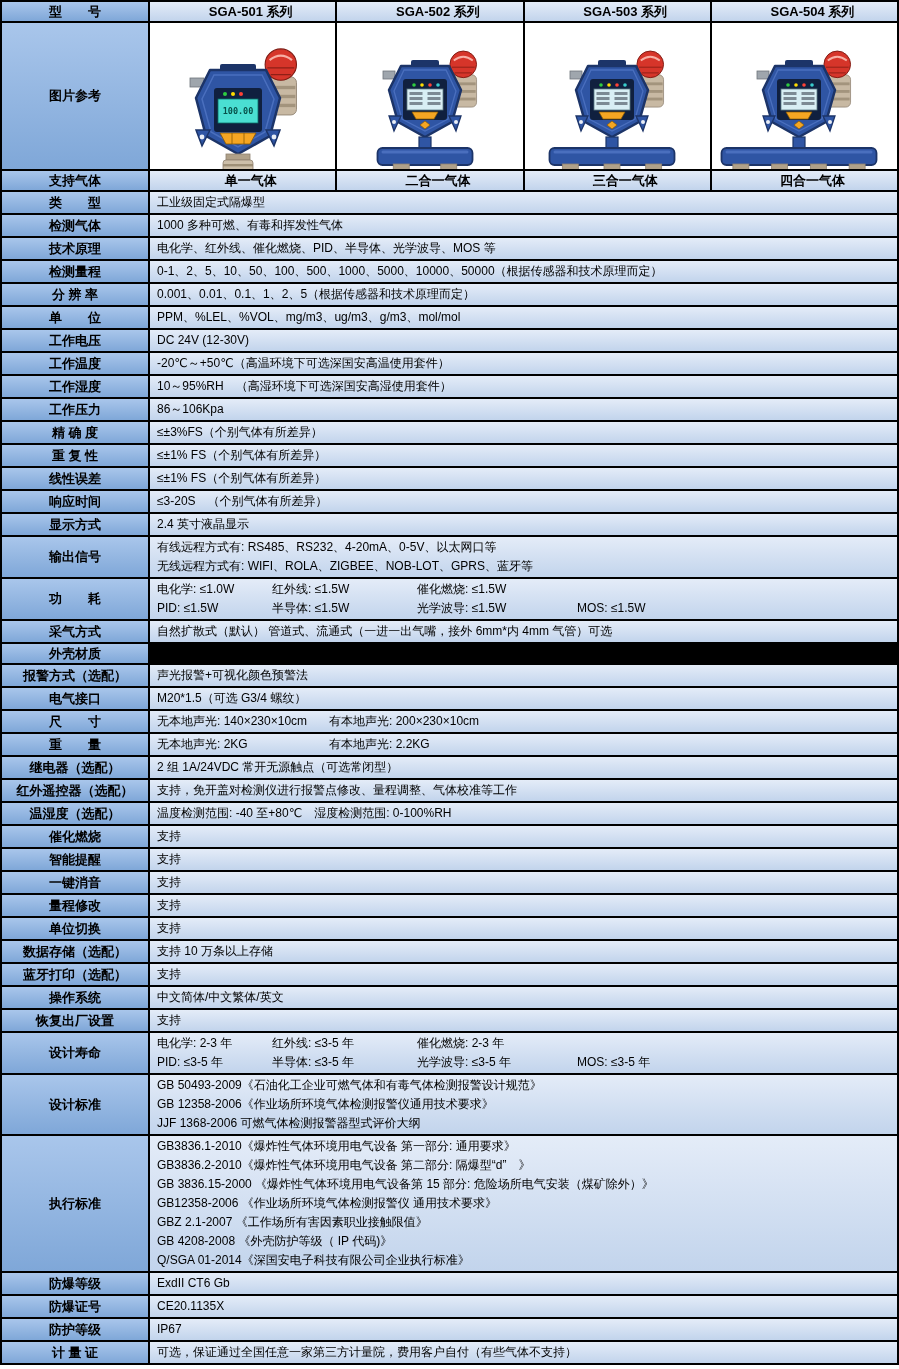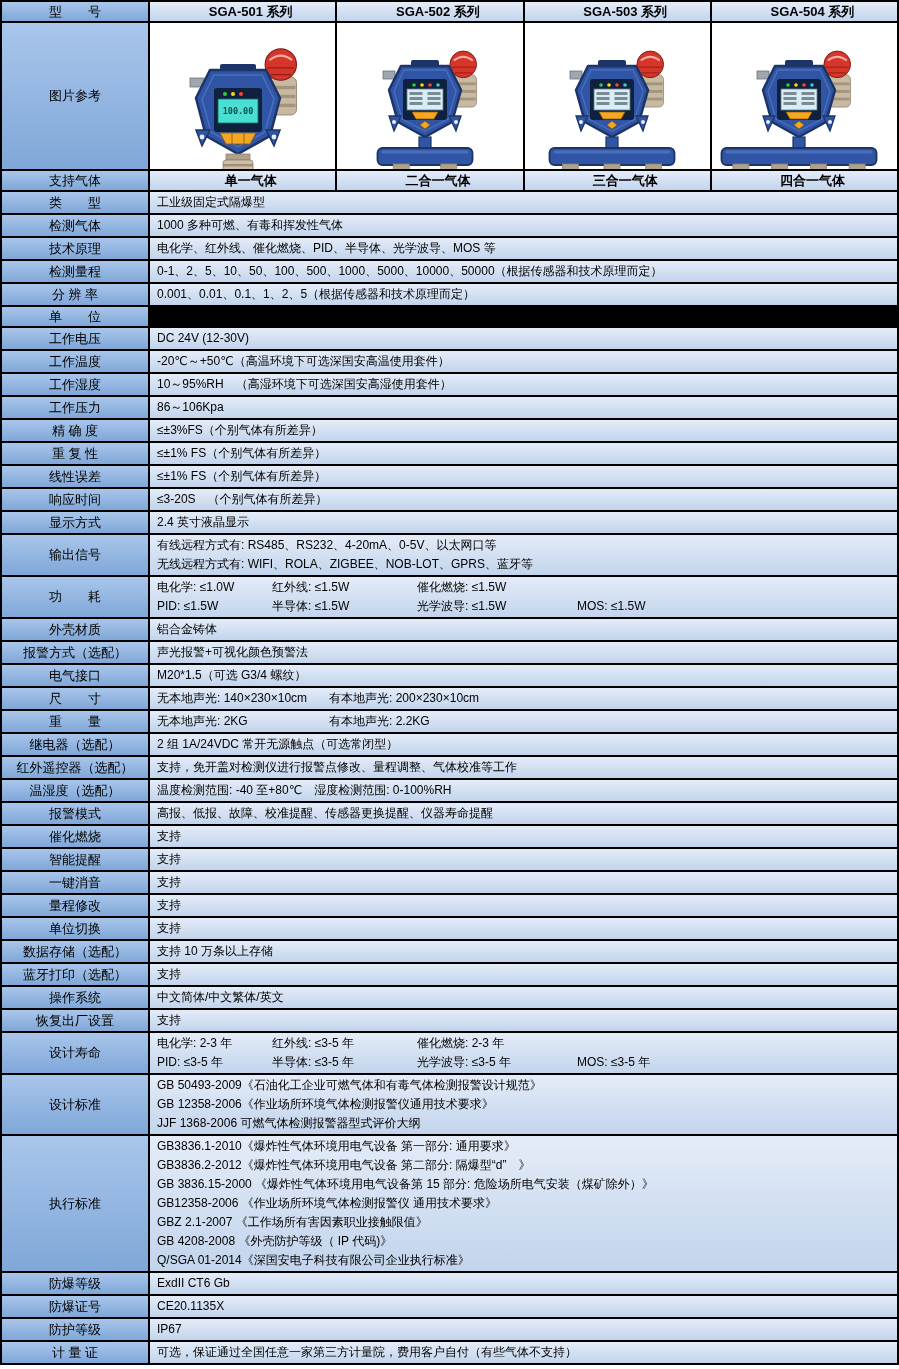--- a/index.html
+++ b/index.html
@@ -7,21 +7,21 @@
     --val1:#E4ECF8; --val2:#C2D4EC; --imgbg:#FFFFFF;
   }
   html,body{margin:0;padding:0;background:#fff;}
   body{width:899px;font-family:"Liberation Sans","DejaVu Sans",sans-serif;color:#000;}
   .table{width:899px;box-sizing:border-box;border:2px solid var(--border);background:var(--border);}
   .row{display:grid;grid-template-columns:146px 1fr;column-gap:2px;background:var(--border);
        border-bottom:2px solid var(--border);min-height:19px;}
   .row.row4{grid-template-columns:146px repeat(4,1fr);}
   .table .row:last-child, #spec-rows .row:last-child{border-bottom:none;}
   .cell{display:flex;align-items:center;overflow:hidden;}
-  .cell.label{justify-content:center;text-align:center;font-weight:normal;font-size:13px;
+  .cell.label{justify-content:center;text-align:center;font-weight:bold;font-size:13px;
        background:linear-gradient(to bottom,var(--label1),var(--label2));padding:0 2px;}
   .cell.value{flex-direction:column;align-items:flex-start;justify-content:center;
        background:linear-gradient(to bottom,var(--val1),var(--val2));padding:1px 4px 1px 7px;}
   .cell.model,.cell.support{justify-content:center;font-weight:bold;font-size:13px;
        background:linear-gradient(to bottom,var(--val1),var(--val2));padding-left:16px;}
   .cell.img-cell{background:var(--imgbg);justify-content:center;}
   .image-row{height:146px;}
   .line{line-height:19px;height:19px;white-space:nowrap;font-size:12px;}
   .ml .line{height:19px;}
   .seg{display:inline-block;}
@@ -291,20 +291,23 @@
         </div>
       </div>
       <div class="row">
         <div class="cell label">分 辨 率</div>
         <div class="cell value">
           <div class="line"><span class="seg">0.001、0.01、0.1、1、2、5（根据传感器和技术原理而定）</span></div>
         </div>
       </div>
       <div class="row">
         <div class="cell label">单　　位</div>
+        <div class="cell value">
+          <div class="line"><span class="seg">PPM、%LEL、%VOL、mg/m3、ug/m3、g/m3、mol/mol</span></div>
+        </div>
       </div>
       <div class="row">
         <div class="cell label">工作电压</div>
         <div class="cell value">
           <div class="line"><span class="seg">DC 24V (12-30V)</span></div>
         </div>
       </div>
       <div class="row">
         <div class="cell label">工作温度</div>
         <div class="cell value">
@@ -361,24 +364,27 @@
         </div>
       </div>
       <div class="row ml">
         <div class="cell label">功　　耗</div>
         <div class="cell value">
           <div class="line cols3"><span class="seg">电化学: ≤1.0W</span><span class="seg">红外线: ≤1.5W</span><span class="seg">催化燃烧: ≤1.5W</span></div>
           <div class="line cols4"><span class="seg">PID: ≤1.5W</span><span class="seg">半导体: ≤1.5W</span><span class="seg">光学波导: ≤1.5W</span><span class="seg">MOS: ≤1.5W</span></div>
         </div>
       </div>
       <div class="row">
+        <div class="cell label">采气方式</div>
+        <div class="cell value">
+          <div class="line"><span class="seg">自然扩散式（默认） 管道式、流通式（一进一出气嘴，接外 6mm*内 4mm 气管）可选</span></div>
+        </div>
+      </div>
+      <div class="row">
         <div class="cell label">外壳材质</div>
-        <div class="cell value">
-          <div class="line"><span class="seg">铝合金铸体</span></div>
-        </div>
       </div>
       <div class="row">
         <div class="cell label">报警方式（选配）</div>
         <div class="cell value">
           <div class="line"><span class="seg">声光报警+可视化颜色预警法</span></div>
         </div>
       </div>
       <div class="row">
         <div class="cell label">电气接口</div>
         <div class="cell value">
@@ -406,26 +412,20 @@
       <div class="row">
         <div class="cell label">红外遥控器（选配）</div>
         <div class="cell value">
           <div class="line"><span class="seg">支持，免开盖对检测仪进行报警点修改、量程调整、气体校准等工作</span></div>
         </div>
       </div>
       <div class="row">
         <div class="cell label">温湿度（选配）</div>
         <div class="cell value">
           <div class="line"><span class="seg">温度检测范围: -40 至+80℃　湿度检测范围: 0-100%RH</span></div>
-        </div>
-      </div>
-      <div class="row">
-        <div class="cell label">报警模式</div>
-        <div class="cell value">
-          <div class="line"><span class="seg">高报、低报、故障、校准提醒、传感器更换提醒、仪器寿命提醒</span></div>
         </div>
       </div>
       <div class="row">
         <div class="cell label">催化燃烧</div>
         <div class="cell value">
           <div class="line"><span class="seg">支持</span></div>
         </div>
       </div>
       <div class="row">
         <div class="cell label">智能提醒</div>
@@ -487,21 +487,21 @@
         <div class="cell value">
           <div class="line"><span class="seg">GB 50493-2009《石油化工企业可燃气体和有毒气体检测报警设计规范》</span></div>
           <div class="line"><span class="seg">GB 12358-2006《作业场所环境气体检测报警仪通用技术要求》</span></div>
           <div class="line"><span class="seg">JJF 1368-2006 可燃气体检测报警器型式评价大纲</span></div>
         </div>
       </div>
       <div class="row ml">
         <div class="cell label">执行标准</div>
         <div class="cell value">
           <div class="line"><span class="seg">GB3836.1-2010《爆炸性气体环境用电气设备 第一部分: 通用要求》</span></div>
-          <div class="line"><span class="seg">GB3836.2-2012《爆炸性气体环境用电气设备 第二部分: 隔爆型“d”　》</span></div>
+          <div class="line"><span class="seg">GB3836.2-2010《爆炸性气体环境用电气设备 第二部分: 隔爆型“d”　》</span></div>
           <div class="line"><span class="seg">GB 3836.15-2000 《爆炸性气体环境用电气设备第 15 部分: 危险场所电气安装（煤矿除外）》</span></div>
           <div class="line"><span class="seg">GB12358-2006 《作业场所环境气体检测报警仪 通用技术要求》</span></div>
           <div class="line"><span class="seg">GBZ 2.1-2007 《工作场所有害因素职业接触限值》</span></div>
           <div class="line"><span class="seg">GB 4208-2008 《外壳防护等级（ IP 代码)》</span></div>
           <div class="line"><span class="seg">Q/SGA 01-2014《深国安电子科技有限公司企业执行标准》</span></div>
         </div>
       </div>
       <div class="row">
         <div class="cell label">防爆等级</div>
         <div class="cell value">

